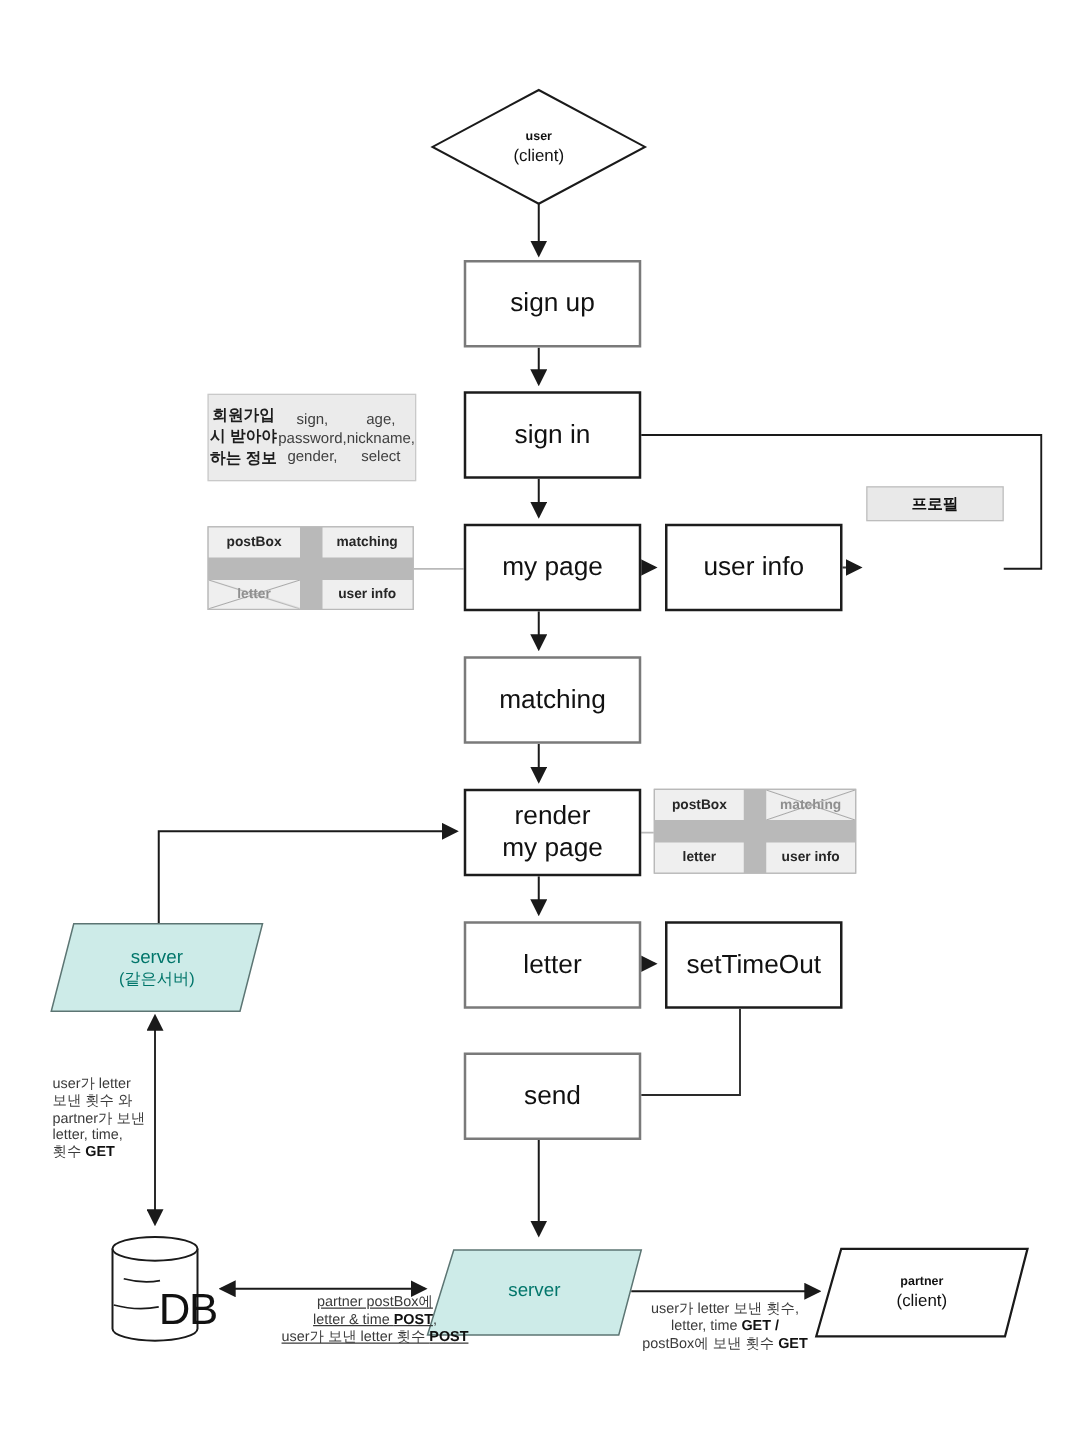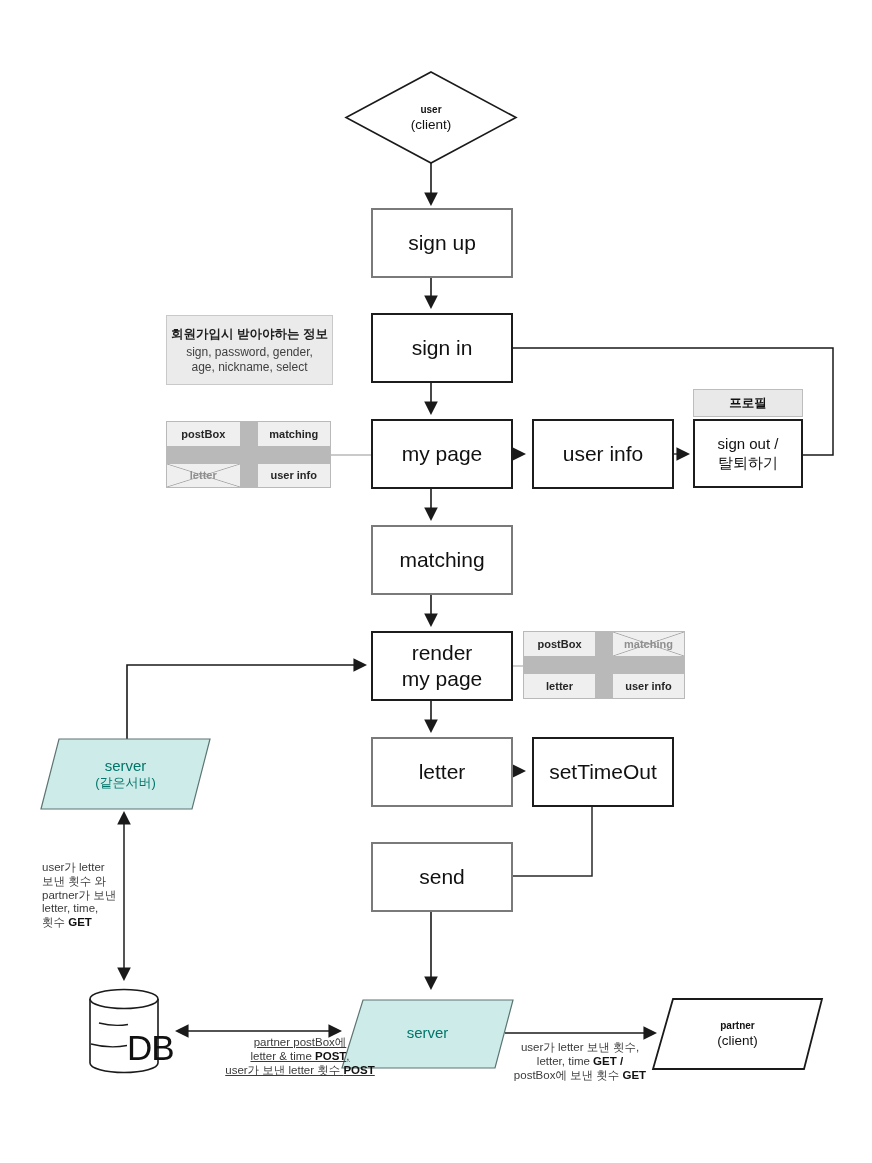--- a/index.html
+++ b/index.html
@@ -20,21 +20,21 @@
     align-items:center;justify-content:center;text-align:center;line-height:1.3;
     pointer-events:none;
   }
   .t-title{font-weight:bold;font-size:10px;color:#111;}
   .t-sub{font-size:13.5px;color:#111;}
   .teal .t-title2{font-size:15px;color:#00756a;font-weight:500;}
   .teal .t-sub2{font-size:13px;color:#00756a;}
   .notebox{
     position:absolute;left:166px;top:315px;width:167px;height:70px;box-sizing:border-box;
     background:#ebebeb;border:1px solid #c9c9c9;z-index:2;
-    display:flex;flex-direction:column;align-items:center;justify-content:center;text-align:center;
+    display:flex;flex-direction:row;align-items:center;justify-content:center;text-align:center;
   }
   .notebox .nb-title{font-size:12.5px;font-weight:bold;color:#1d1d1d;margin-bottom:2px;}
   .notebox .nb-line{font-size:12px;color:#3f3f3f;line-height:1.25;}
   .gridbox{
     position:absolute;box-sizing:border-box;z-index:2;display:grid;
     grid-template-columns:1fr 1fr;grid-template-rows:1fr 1fr;gap:18px;
     background:#b9b9b9;border:1px solid #b9b9b9;
   }
   .gcell{
     background:#efefef;display:flex;align-items:center;justify-content:center;
@@ -114,22 +114,20 @@
   <div class="node b-black" style="left:371px;top:419px;">my page</div>
   <div class="node b-gray" style="left:371px;top:525px;">matching</div>
   <div class="node b-black" style="left:371px;top:631px;">render
 my page</div>
   <div class="node b-gray" style="left:371px;top:737px;">letter</div>
   <div class="node b-gray" style="left:371px;top:842px;">send</div>
   <div class="node b-black" style="left:532px;top:419px;">user info</div>
   <div class="node b-black" style="left:532px;top:737px;">setTimeOut</div>
 
   <div class="hdr">프로필</div>
-  <div class="node b-black signout">sign out /
-탈퇴하기</div>
 
   <div class="notebox">
     <div class="nb-title">회원가입시 받아야하는 정보</div>
     <div class="nb-line">sign, password, gender,</div>
     <div class="nb-line">age, nickname, select</div>
   </div>
 
   <div class="gridbox" style="left:166px;top:421px;width:165px;height:67px;">
     <div class="gcell">postBox</div>
     <div class="gcell">matching</div>

